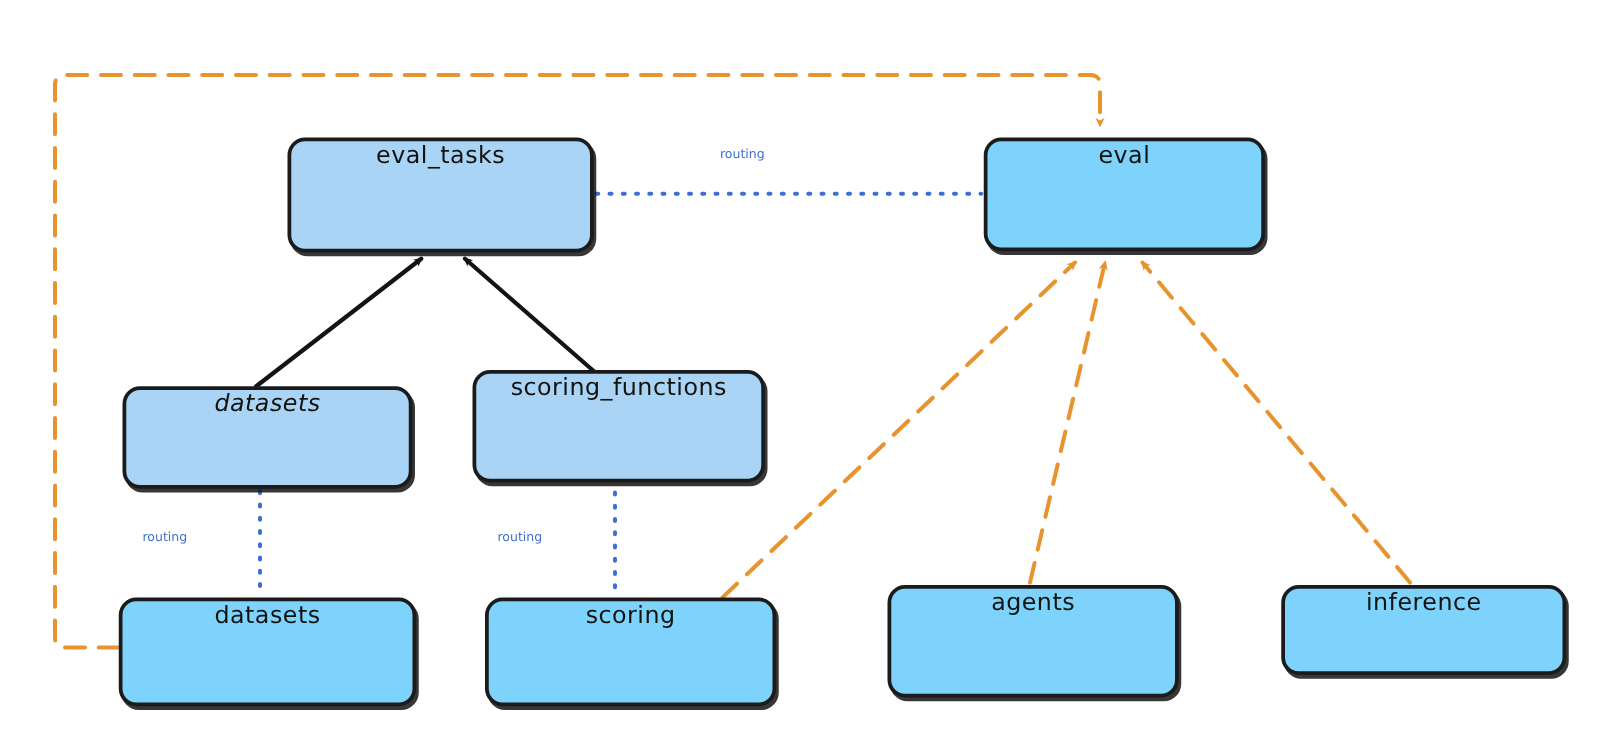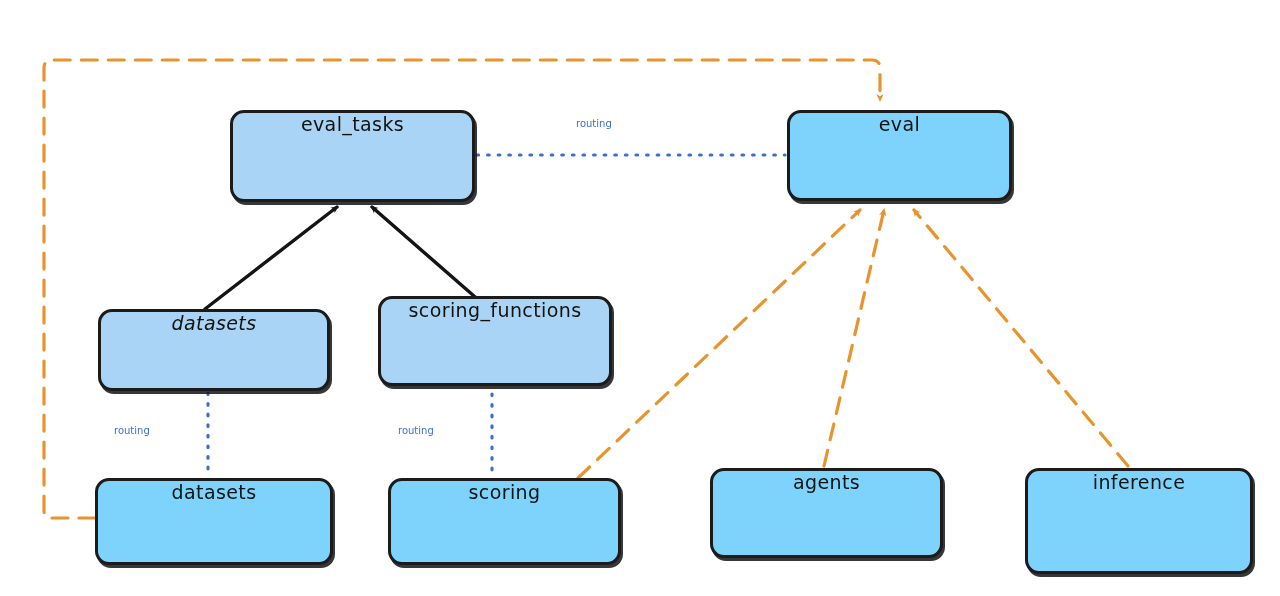--- a/index.html
+++ b/index.html
@@ -128,21 +128,21 @@
   </div>
 
   <div class="node-box provider-node" style="left: 710px; top: 468px; width: 233px; height: 90px;">
     <span class="node-label">agents</span>
   </div>
 
   <div class="node-box provider-node" style="left: 388px; top: 478px; width: 233px; height: 87px;">
     <span class="node-label">scoring</span>
   </div>
 
-  <div class="node-box provider-node" style="left: 1025px; top: 468px; width: 228px; height: 106px;">
+  <div class="node-box provider-node" style="left: 1025px; top: 468px; width: 228px; height: 72px;">
     <span class="node-label">inference</span>
   </div>
 
   <span class="edge-label" style="left: 576px; top: 118px;">routing</span>
   <span class="edge-label" style="left: 114px; top: 425px;">routing</span>
   <span class="edge-label" style="left: 398px; top: 425px;">routing</span>
 
 </div>
 
 </body></html>

